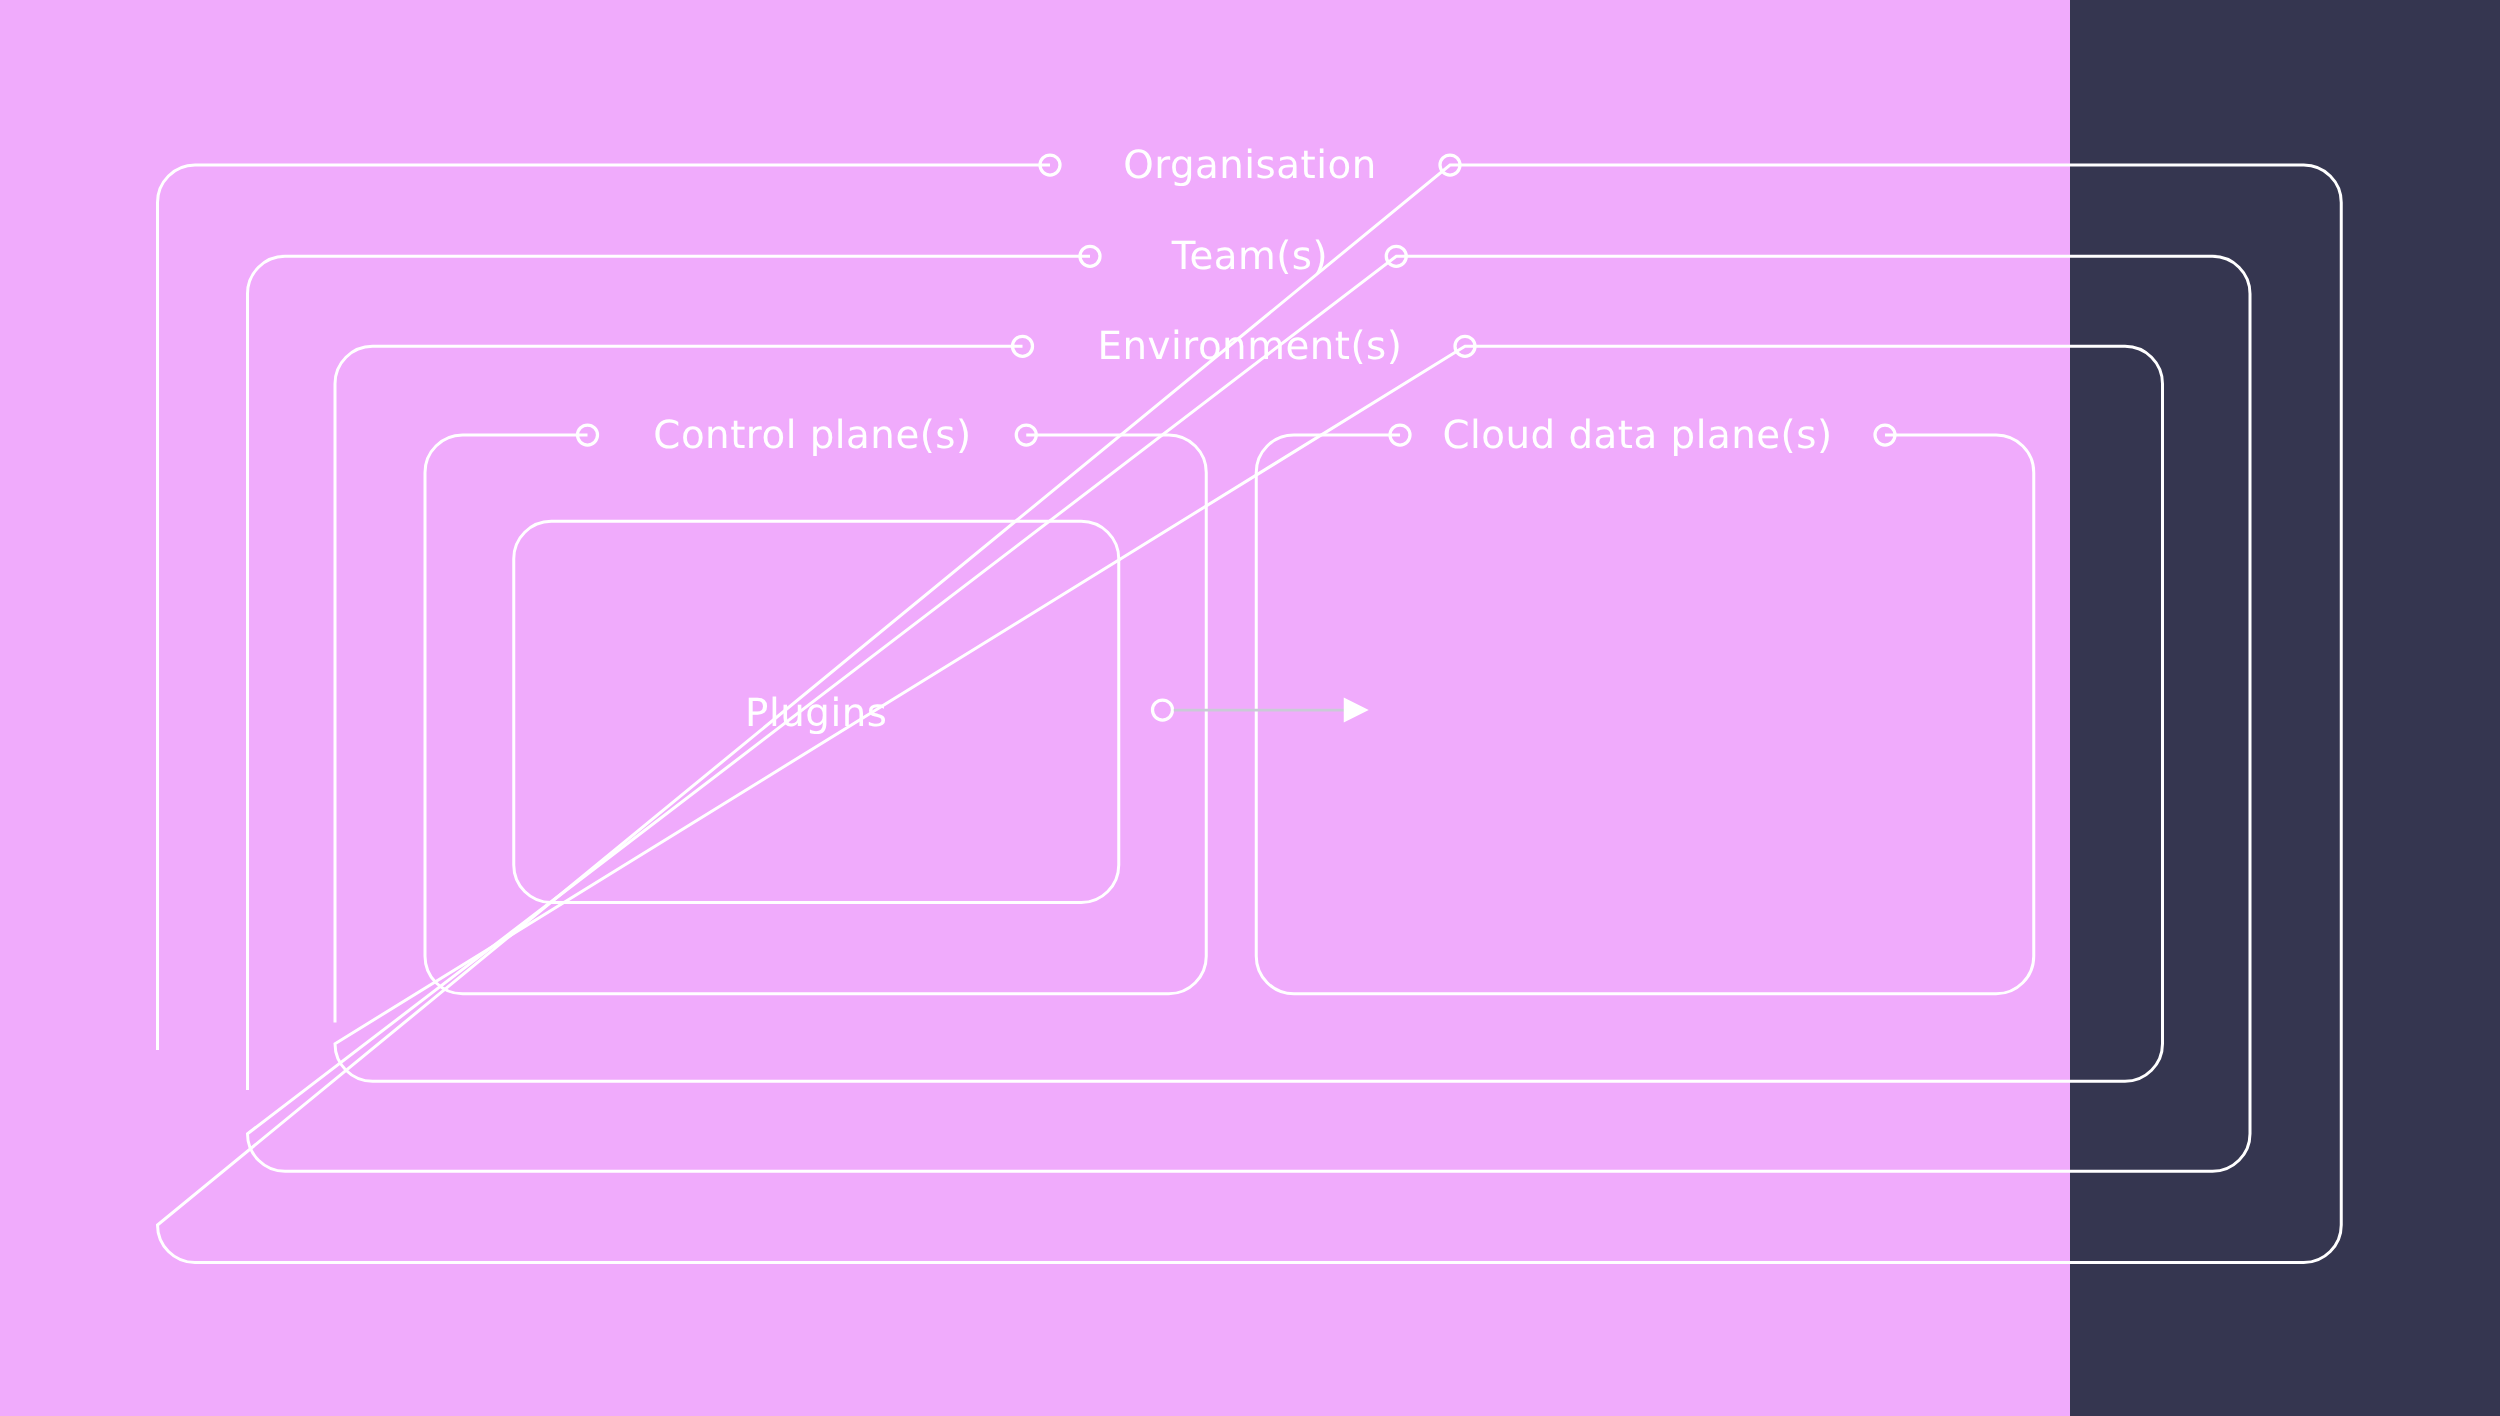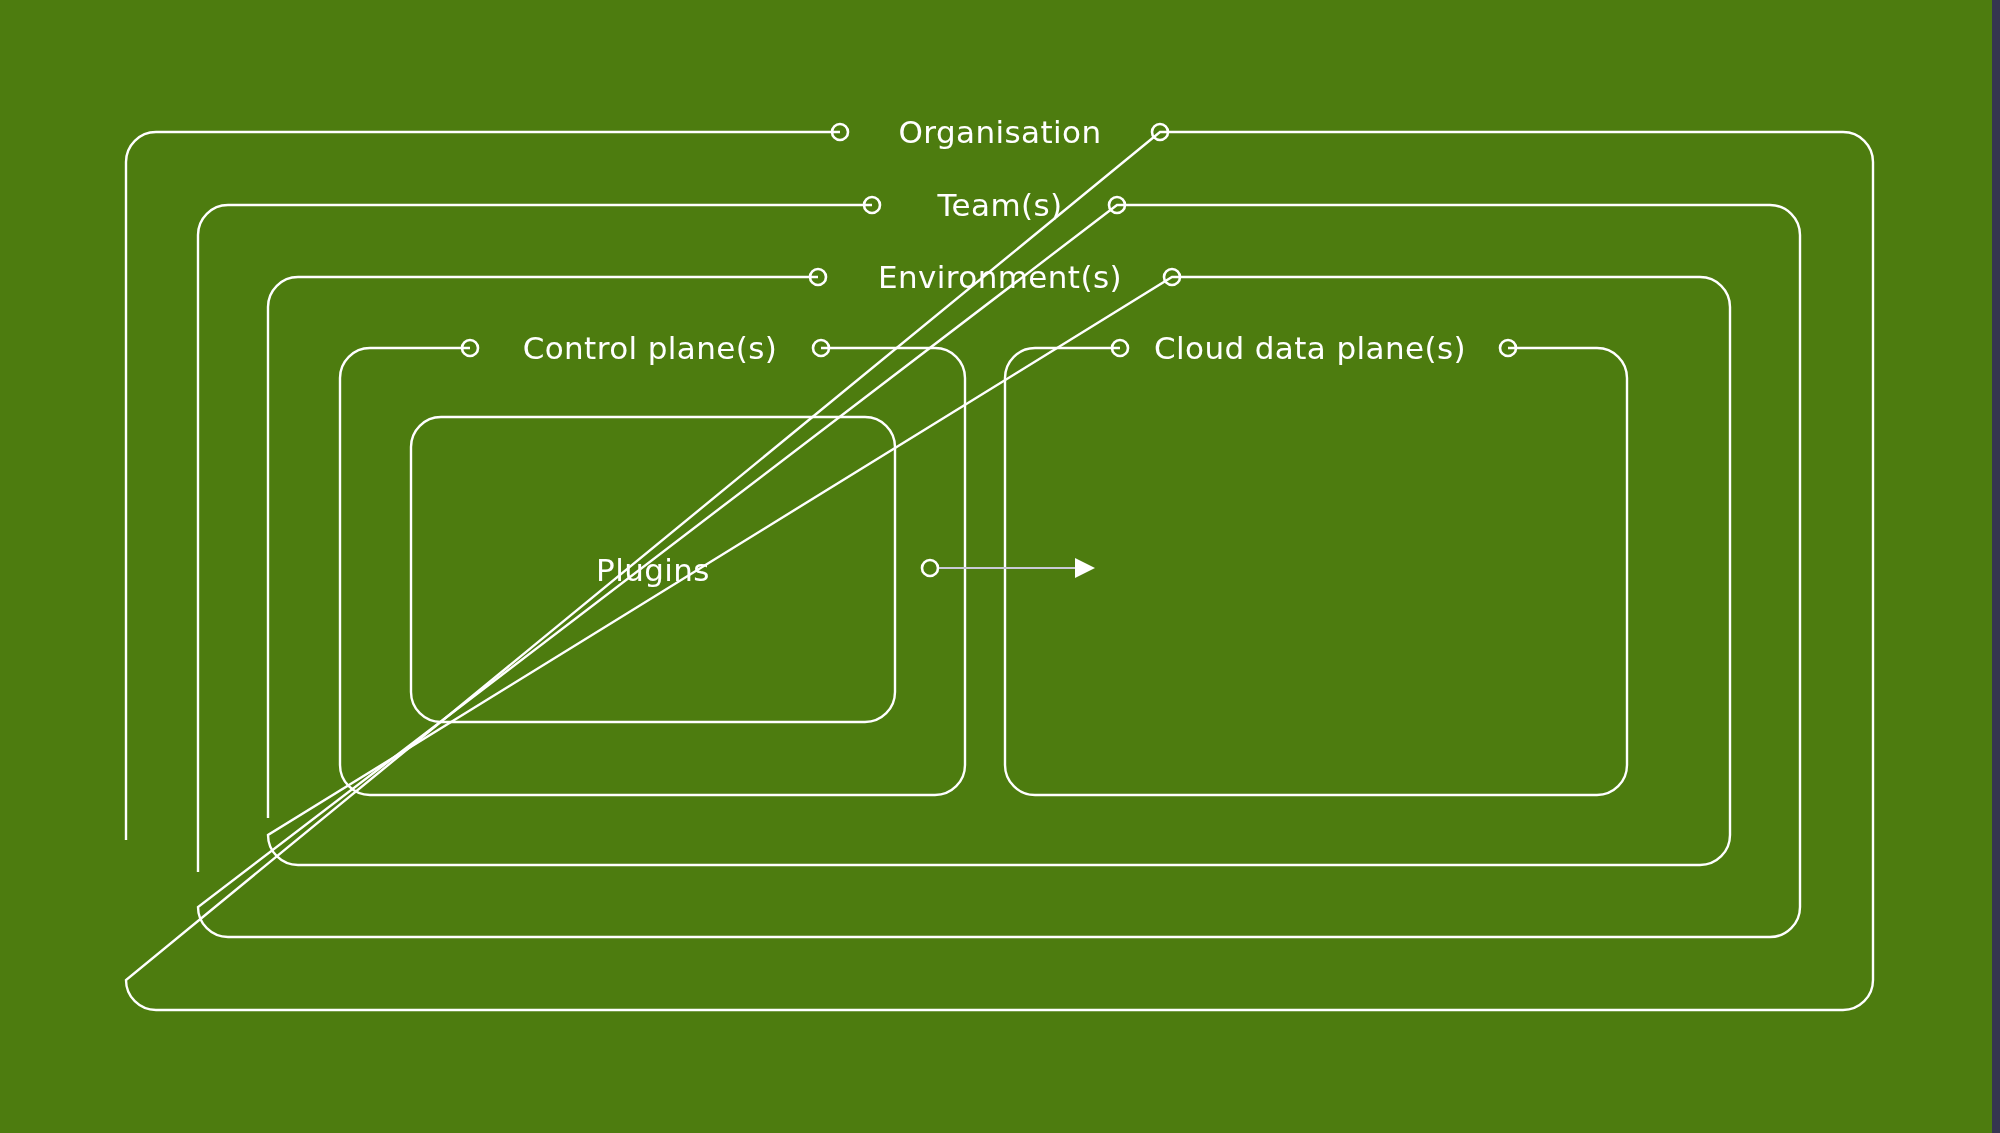--- a/index.html
+++ b/index.html
@@ -8,23 +8,23 @@
     background: #353650;
   }
   body {
     width: 2000px;
     height: 1133px;
     overflow: hidden;
     font-family: "DejaVu Sans", "Liberation Sans", sans-serif;
   }
   #diagram-root {
     position: relative;
-    width: 1992px;
+    width: 1656px;
     height: 1133px;
-    background: #4d7c0f;
+    background: #f0abfc;
   }
   svg.diagram {
     display: block;
     width: 2000px;
     height: 1133px;
   }
   .boundary {
     fill: none;
     stroke: #FFFFFF;
     stroke-width: 2.4;

